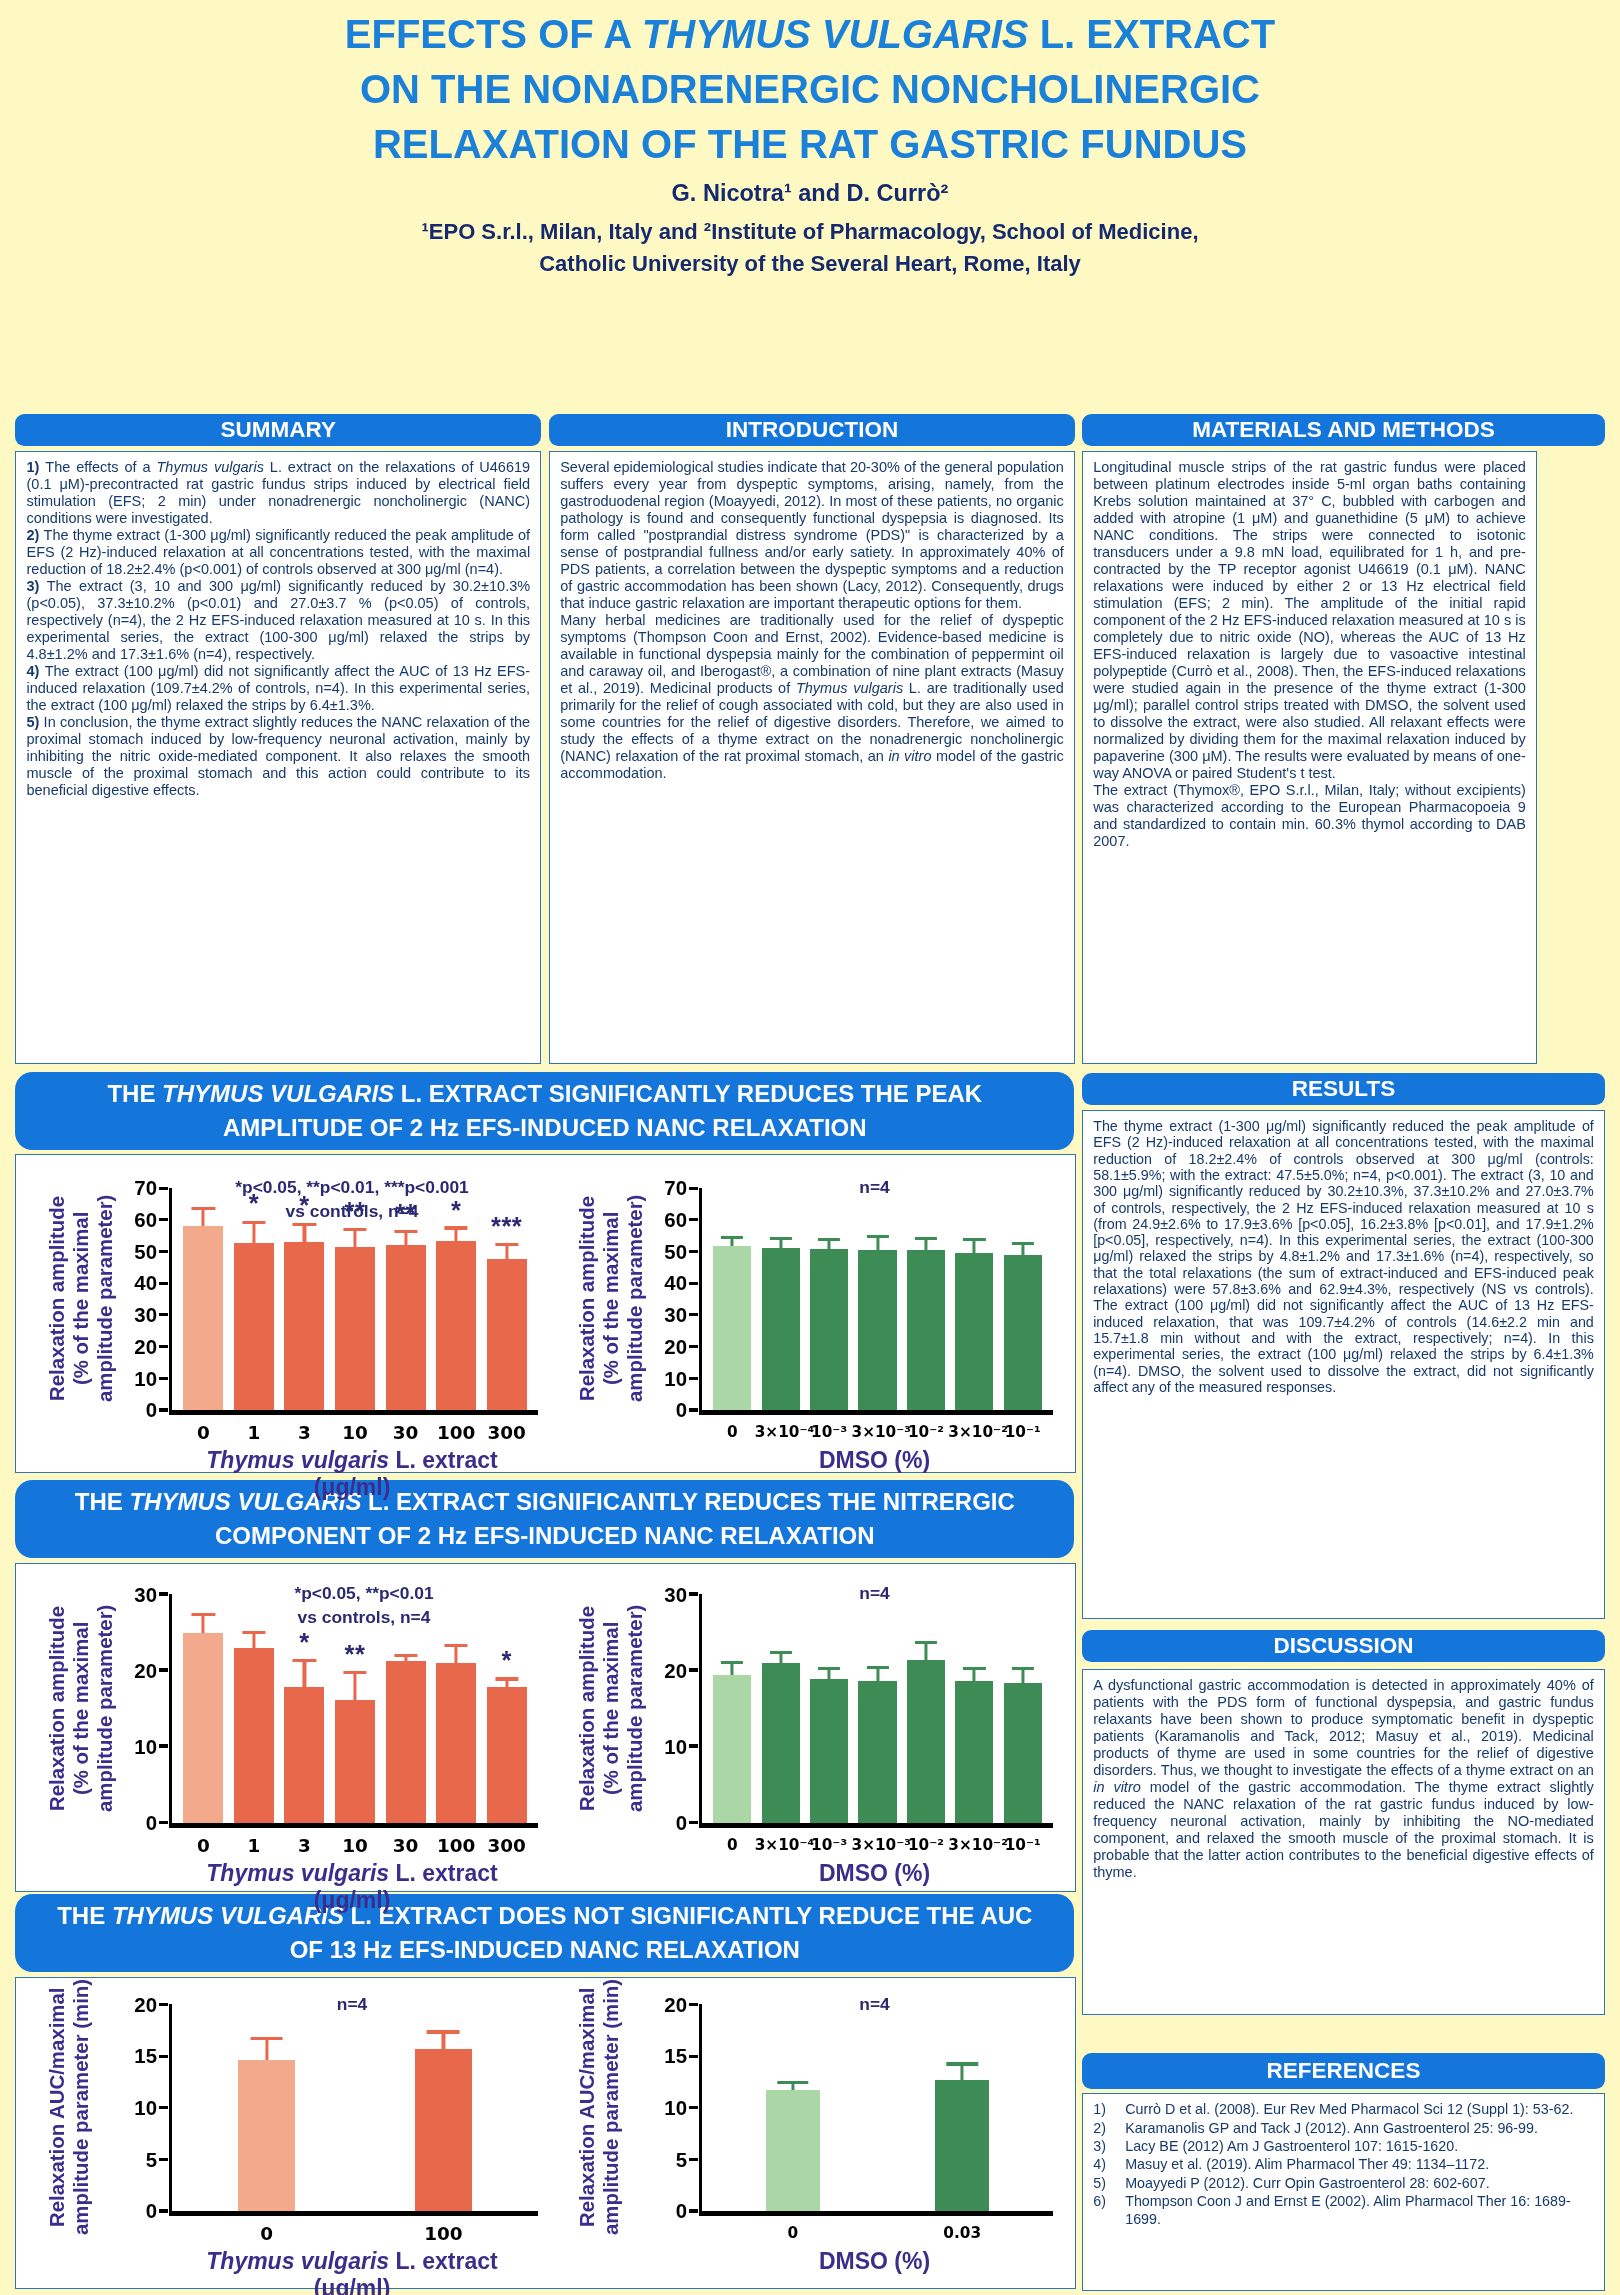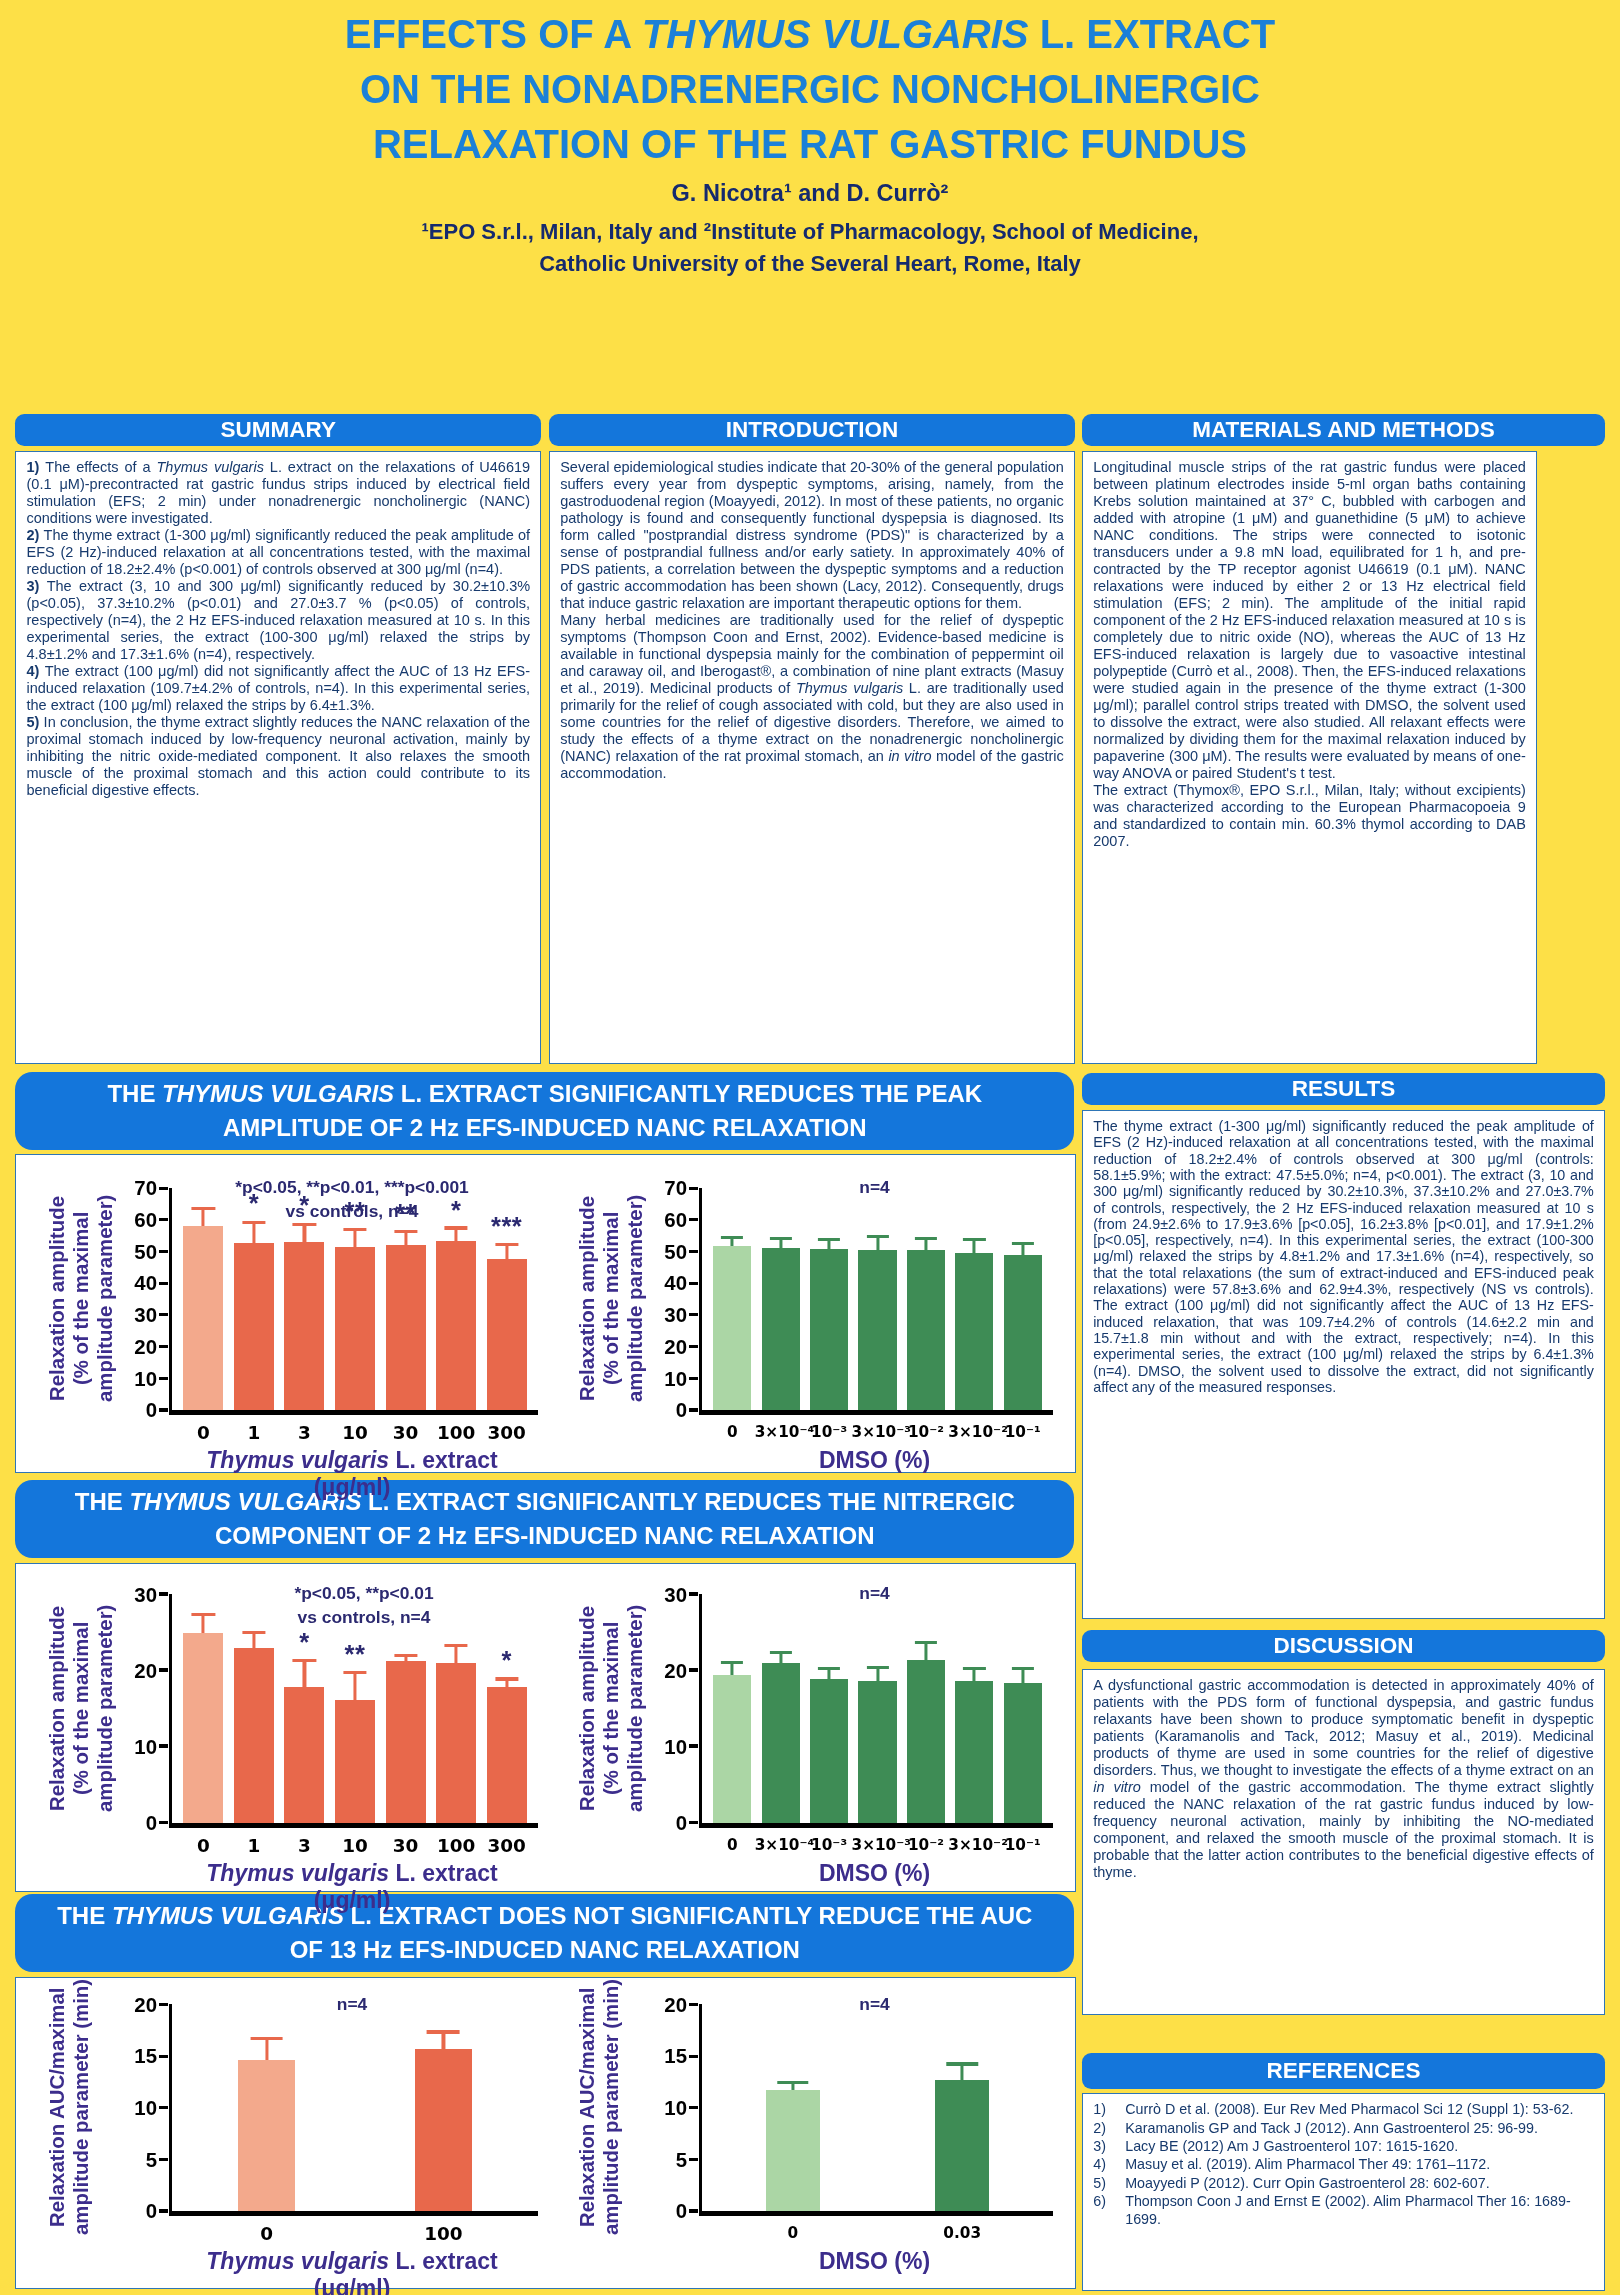--- a/index.html
+++ b/index.html
@@ -1,16 +1,16 @@
 <!DOCTYPE html>
 <html style="font-size:8.2px"><head>
 <meta charset="utf-8">
 <style>
   html,body{margin:0;padding:0;background:#ffffff;}
-  #poster{position:relative;width:1620px;height:2295px;background:#fde047;
+  #poster{position:relative;width:1620px;height:2295px;background:#fef9c3;
           font-family:"Liberation Sans",sans-serif;overflow:hidden;}
   
   #title{position:absolute;top:7.1px;left:0;width:100%;text-align:center;
          color:#1B80D8;font-weight:bold;font-size:40px;line-height:55px;}
   #authors{position:absolute;top:180px;left:0;width:100%;text-align:center;
            color:#152A6E;font-weight:bold;font-size:23.5px;}
   #affil{position:absolute;top:216px;left:0;width:100%;text-align:center;
          color:#152A6E;font-weight:bold;font-size:22px;line-height:32px;}
   .ital{font-style:italic;}
   
@@ -133,21 +133,21 @@
     <div class="ref-item">
         <span class="ref-num">2)</span>
         <span>Karamanolis GP and Tack J (2012). Ann Gastroenterol 25: 96-99.</span>
       </div>
     <div class="ref-item">
         <span class="ref-num">3)</span>
         <span>Lacy BE (2012) Am J Gastroenterol 107: 1615-1620.</span>
       </div>
     <div class="ref-item">
         <span class="ref-num">4)</span>
-        <span>Masuy et al. (2019). Alim Pharmacol Ther 49: 1761–1172.</span>
+        <span>Masuy et al. (2019). Alim Pharmacol Ther 49: 1134–1172.</span>
       </div>
     <div class="ref-item">
         <span class="ref-num">5)</span>
         <span>Moayyedi P (2012). Curr Opin Gastroenterol 28: 602-607.</span>
       </div>
     <div class="ref-item">
         <span class="ref-num">6)</span>
         <span>Thompson Coon J and Ernst E (2002). Alim Pharmacol Ther 16: 1689-1699.</span>
       </div>
   </div>

